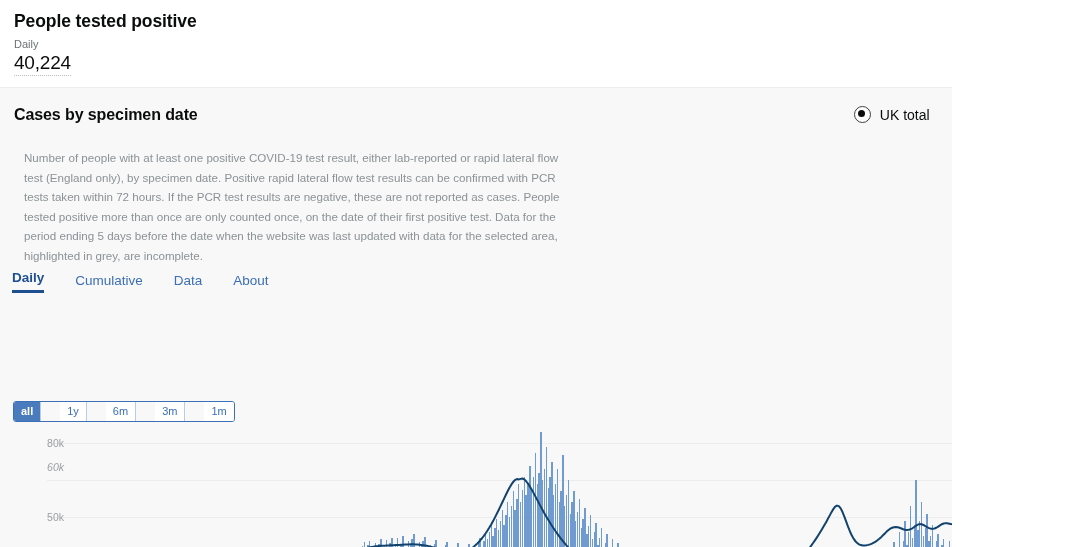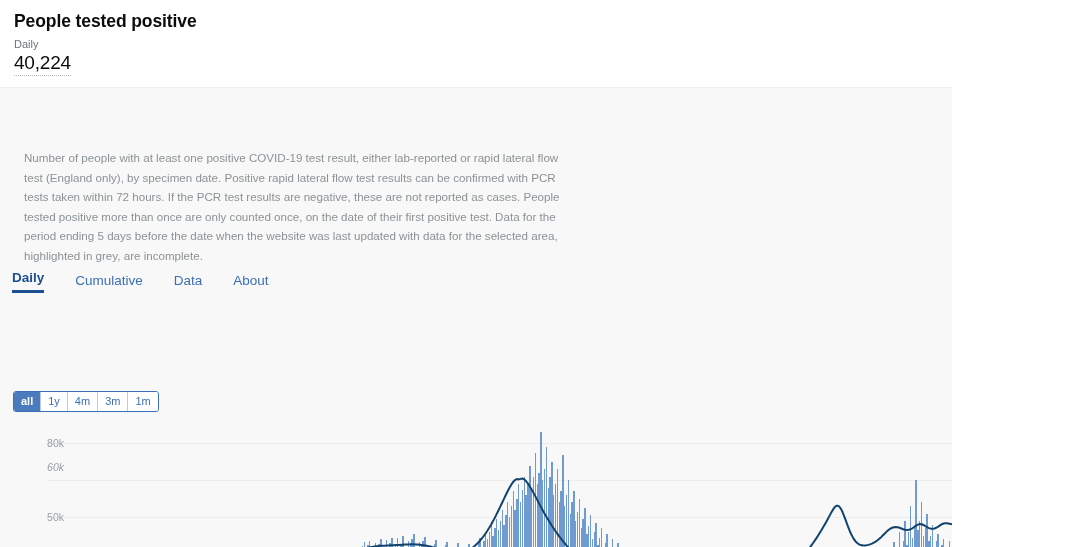--- a/index.html
+++ b/index.html
@@ -34,21 +34,21 @@
 
   .desc { position: absolute; left: 24px; top: 60px; width: 540px; font-size: 11.6px; line-height: 19.5px; color: #8b9295; }
 
   
   .tabs { position: absolute; left: 12px; top: 182px; display: flex; align-items: flex-end; }
   .tab { font-size: 13.5px; color: #3b6fb6; margin-right: 31px; padding-bottom: 5px; cursor: pointer; white-space: nowrap; }
   .tab.active { color: #1d4f91; font-weight: bold; border-bottom: 3px solid #1d4f91; }
 
   
   .seg { position: absolute; display: flex; border: 1px solid #3b6fb6; border-radius: 3px; overflow: hidden; }
-  .seg-left { left: 13px; top: 303px; }
+  .seg-left { left: 13px; top: 313px; gap: 19px; }
   .seg-right { right: 14px; top: 303px; }
   .seg-btn { font-size: 11px; color: #3b6fb6; background: #fff; padding: 3px 7px 4px 7px; border-right: 1px solid #b9cce4; line-height: 12px; cursor: pointer; white-space: nowrap; }
   .seg-btn:last-child { border-right: none; }
   .seg-btn.active { background: #4a7bbd; color: #ffffff; font-weight: bold; }
 
   
   .chart { position: absolute; left: 0; top: 328px; width: 1080px; height: 215px; }
   .plot { position: absolute; left: 47px; top: 9px; width: 1019px; height: 166px; }
   .gridline { position: absolute; left: 0; width: 100%; height: 1px; background: #ececec; }
   .ylab { position: absolute; right: 1016px; font-size: 10.5px; color: #9aa0a3; text-align: right; width: 60px; transform: translateY(-6px); white-space: nowrap; }
@@ -67,34 +67,48 @@
     <div class="metrics">
       <div class="metric">
         <div class="metric-label">Daily</div>
         <div class="metric-value">40,224</div>
       </div>
     </div>
   </div>
 
   <div class="card">
 
+    <div class="card-head">
+      <div class="card-title">Cases by specimen date</div>
+
+      <div class="radios">
+        <div class="radio on">
+          <span class="radio-dot"></span>
+          <span class="radio-label">UK total</span>
+        </div>
+        <div class="radio">
+          <span class="radio-dot"></span>
+          <span class="radio-label">By nation</span>
+        </div>
+      </div>
+    </div>
 
     <div class="desc">Number of people with at least one positive COVID-19 test result, either lab-reported or rapid lateral flow test (England only), by specimen date. Positive rapid lateral flow test results can be confirmed with PCR tests taken within 72 hours. If the PCR test results are negative, these are not reported as cases. People tested positive more than once are only counted once, on the date of their first positive test. Data for the period ending 5 days before the date when the website was last updated with data for the selected area, highlighted in grey, are incomplete.</div>
 
     <div class="tabs">
       <div class="tab active">Daily</div>
       <div class="tab">Cumulative</div>
       <div class="tab">Data</div>
       <div class="tab">About</div>
     </div>
 
     <div class="seg seg-left">
       <div class="seg-btn active">all</div>
       <div class="seg-btn">1y</div>
-      <div class="seg-btn">4m</div>
+      <div class="seg-btn">6m</div>
       <div class="seg-btn">3m</div>
       <div class="seg-btn">1m</div>
     </div>
 
     <div class="seg seg-right">
       <div class="seg-btn active">Linear</div>
       <div class="seg-btn">Log</div>
     </div>
 
     <div class="chart">

